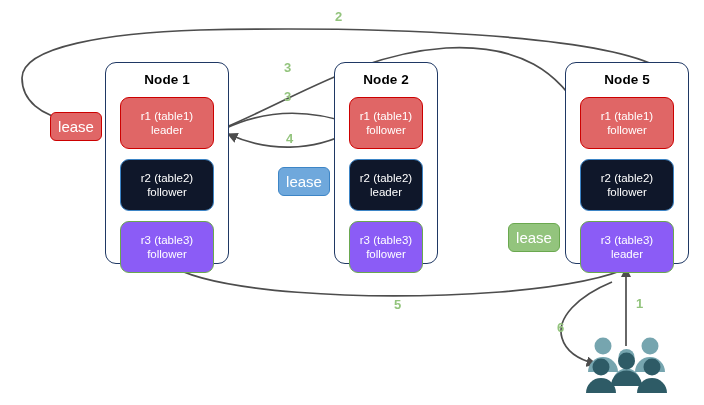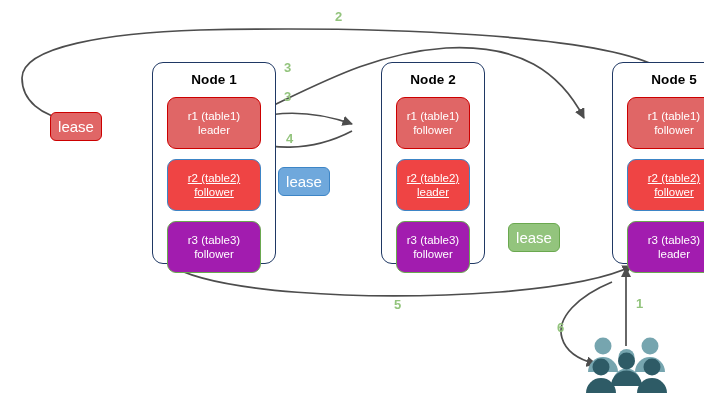--- a/index.html
+++ b/index.html
@@ -17,21 +17,20 @@
   #edges{position:absolute;left:0;top:0;width:704px;height:405px;z-index:1;}
 
   
   .node{
     position:absolute;
     box-sizing:border-box;
     border:1.6px solid #1f3864;
     border-radius:11px;
     background:#ffffff;
     z-index:2;
-    margin-left:47px;
   }
   .node-title{
     position:absolute;
     left:0;right:0;top:9px;
     text-align:center;
     font-size:13.5px;
     font-weight:bold;
     color:#000000;
     letter-spacing:.1px;
   }
@@ -45,22 +44,22 @@
     flex-direction:column;
     align-items:center;
     justify-content:center;
     color:#ffffff;
     font-size:11.5px;
     line-height:14px;
     text-align:center;
   }
   .replica .ln{display:block;white-space:nowrap;text-align:center;}
   .r-red  {background:#e06666;border:1.4px solid #cc0000;}
-  .r-blue {background:#ef4444;border:1.4px solid #3d85c6;text-decoration:underline;}
-  .r-green{background:#a21caf;border:1.4px solid #6aa84f;}
+  .r-blue {background:#0f172a;border:1.4px solid #3d85c6;}
+  .r-green{background:#8b5cf6;border:1.4px solid #6aa84f;}
   .slot1{top:34px;}
   .slot2{top:96px;}
   .slot3{top:158px;}
 
   
   .lease{
     position:absolute;
     box-sizing:border-box;
     height:29px;
     border-radius:6px;

